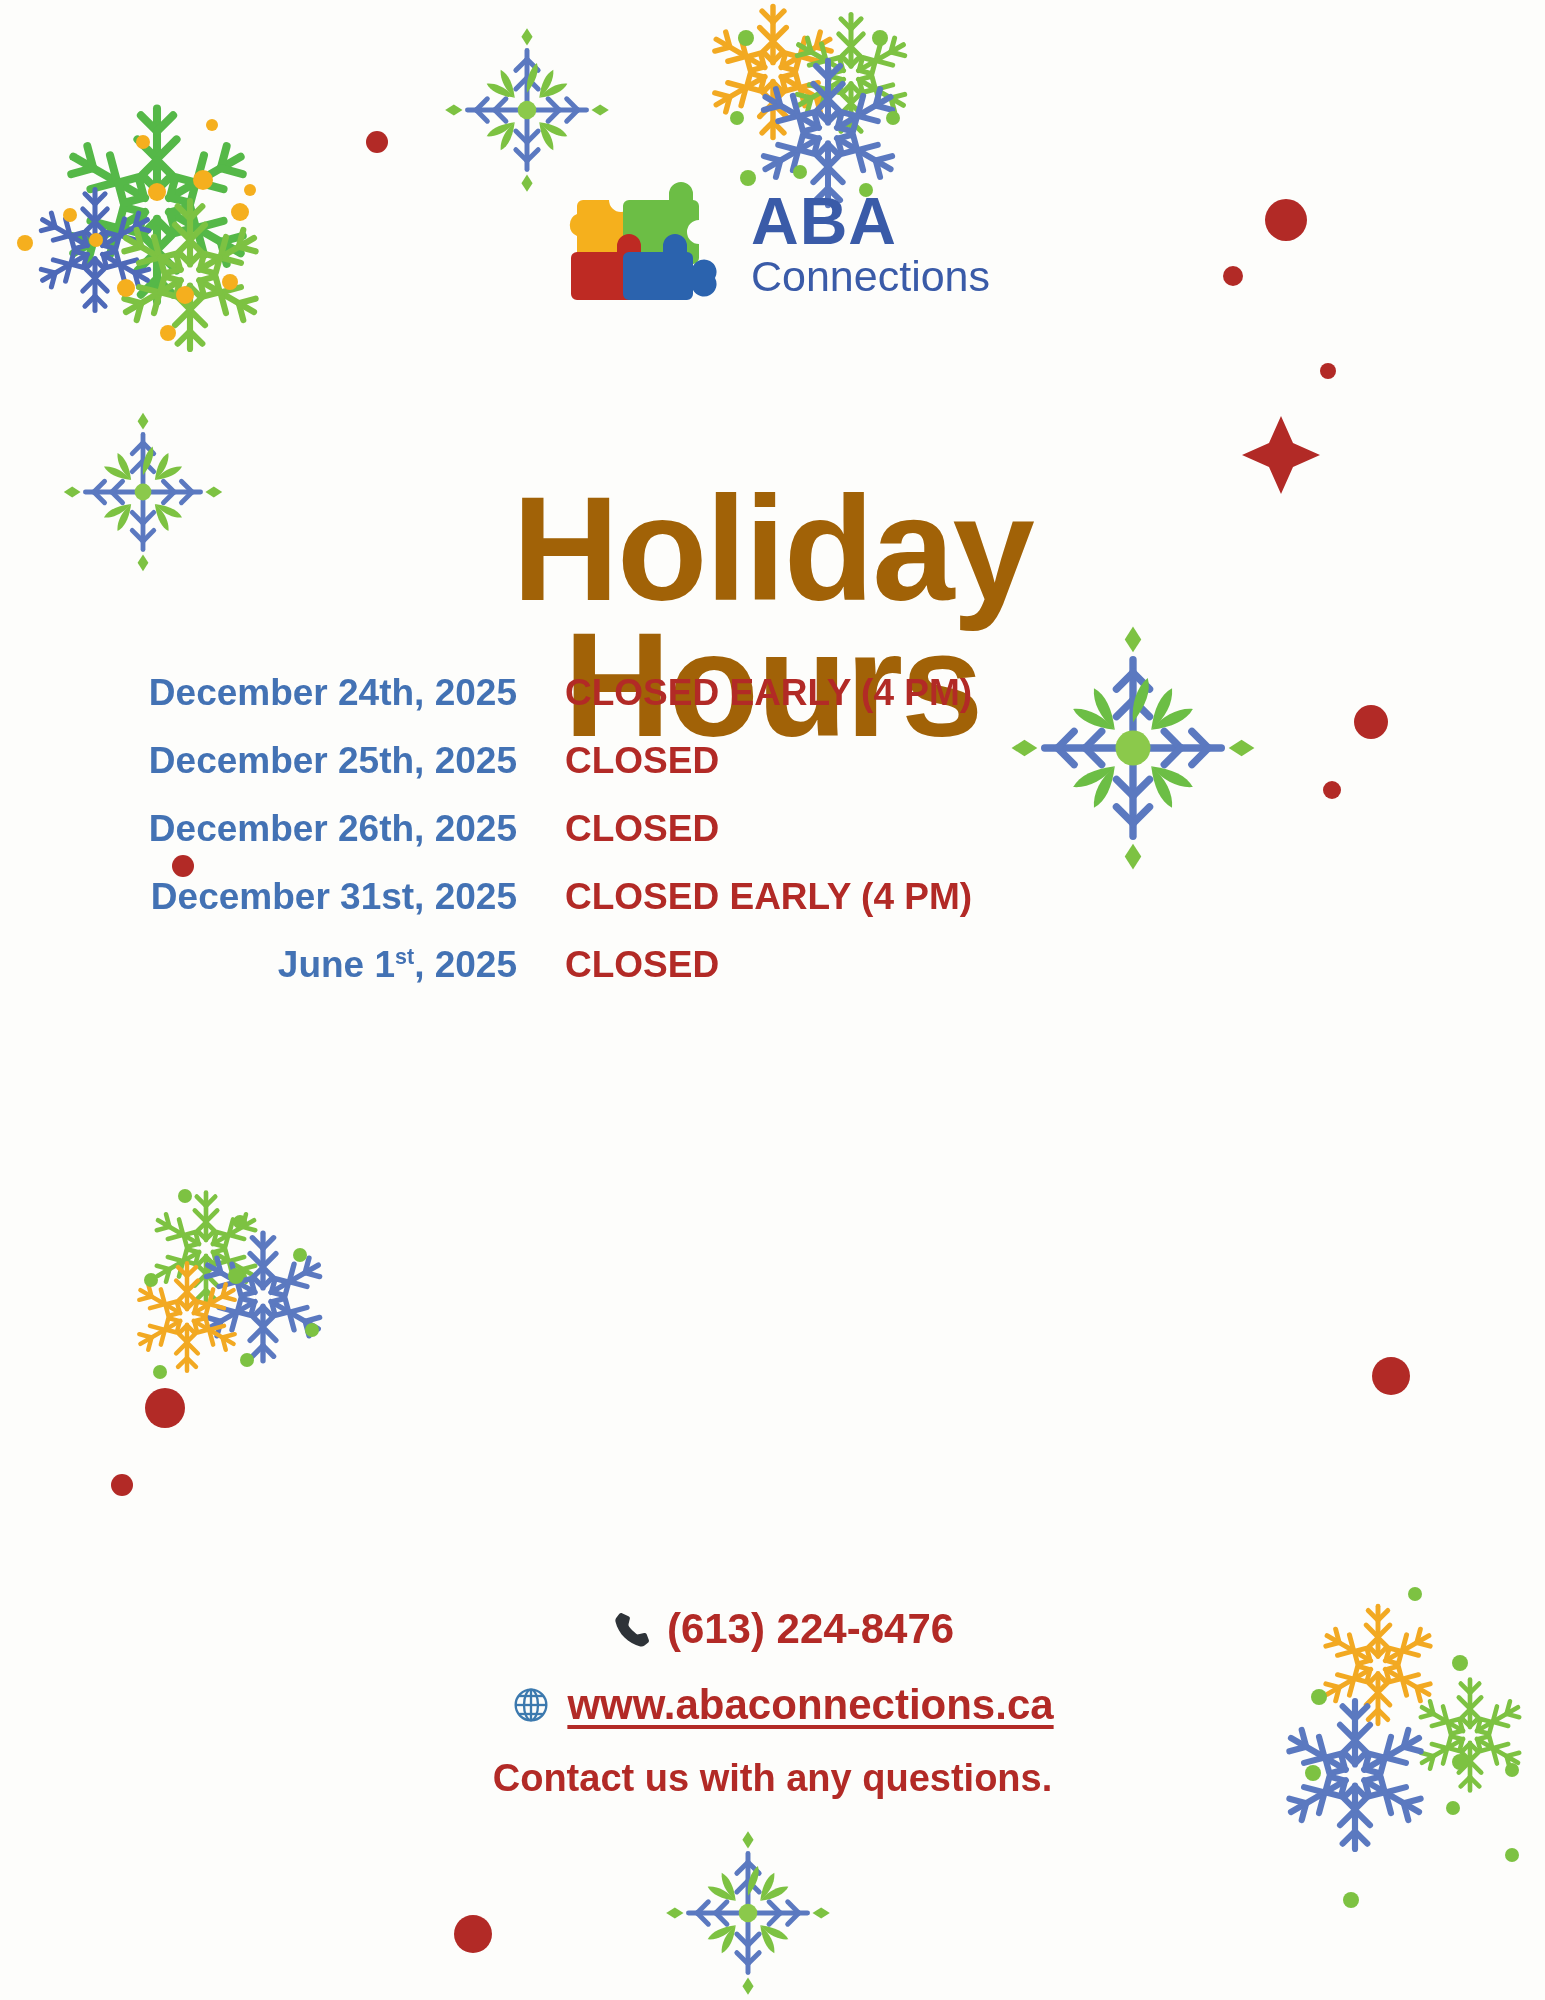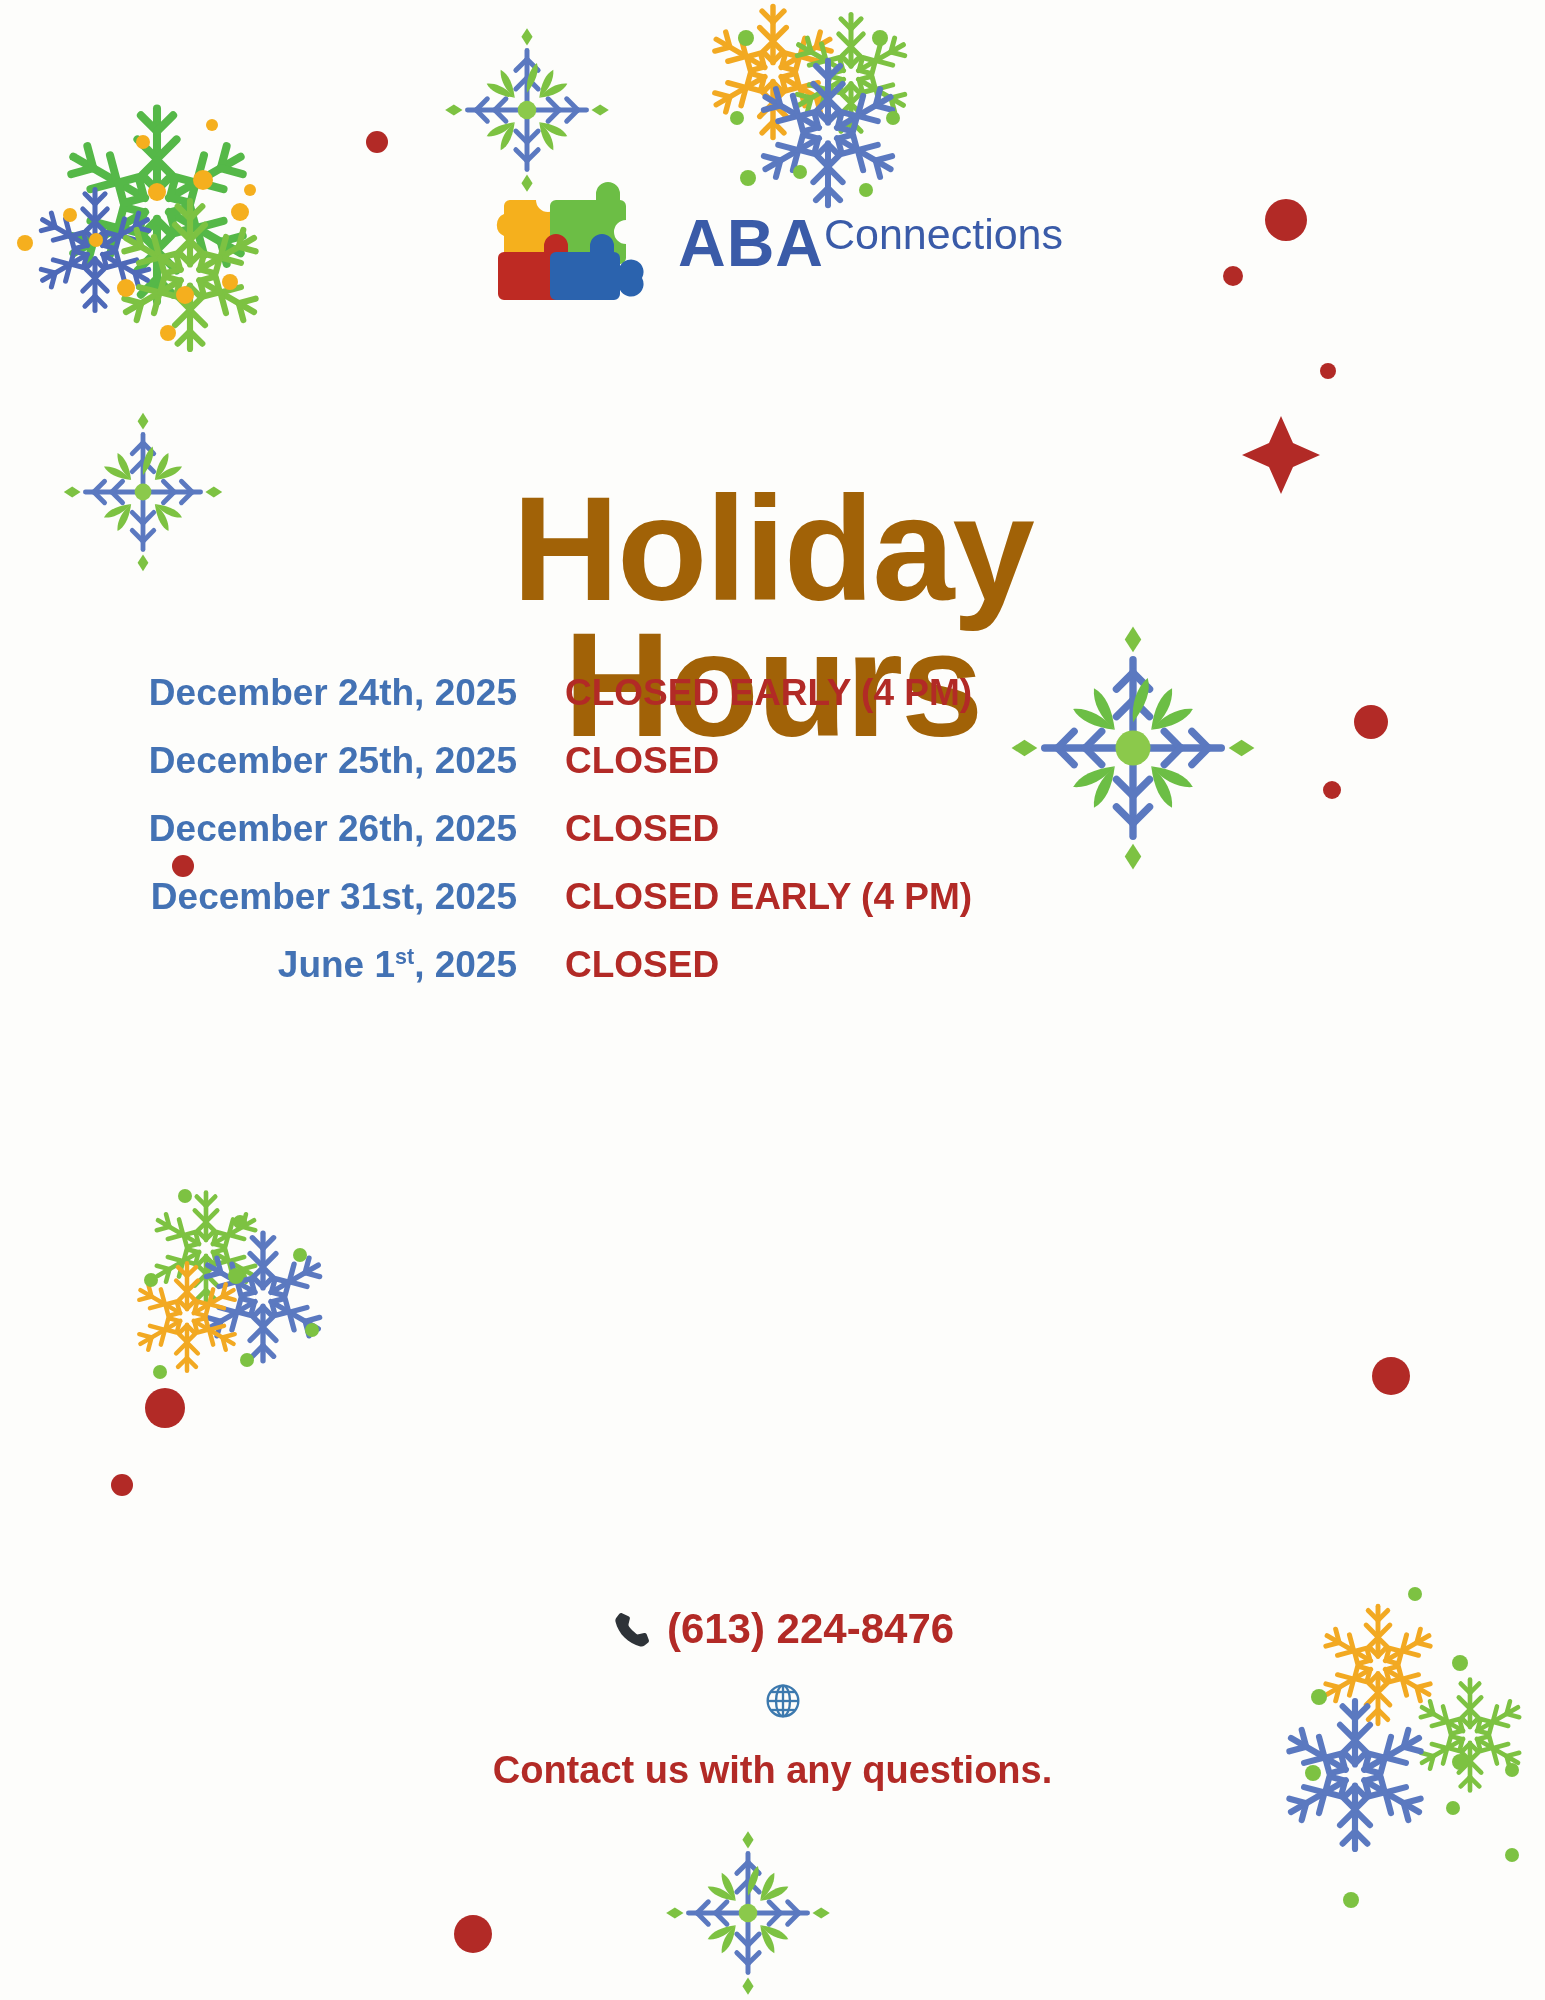--- a/index.html
+++ b/index.html
@@ -44,20 +44,21 @@
     left: 0;
     width: 100%;
     display: flex;
     justify-content: center;
     align-items: center;
     gap: 28px;
   }
   .logo-mark { width: 168px; height: 150px; flex: none; }
   .logo-text {
     display: flex;
+    flex-direction: column;
     line-height: 0.98;
   }
   .logo-aba {
     font-size: 66px;
     font-weight: bold;
     color: #3A5BA8;
     letter-spacing: 1px;
   }
   .logo-conn {
     font-size: 43px;
@@ -449,19 +450,20 @@
         <svg class="icon-svg" width="40" height="40" viewBox="0 0 24 24">
           <g fill="none" stroke="#3C79AE" stroke-width="1.4">
             <circle cx="12" cy="12" r="9.2"></circle>
             <ellipse cx="12" cy="12" rx="4.2" ry="9.2"></ellipse>
             <line x1="2.8" y1="12" x2="21.2" y2="12"></line>
             <line x1="4.4" y1="6.6" x2="19.6" y2="6.6"></line>
             <line x1="4.4" y1="17.4" x2="19.6" y2="17.4"></line>
             <line x1="12" y1="2.8" x2="12" y2="21.2"></line>
           </g>
         </svg>
+        <span class="cweb-text">www.abaconnections.ca</span>
       </div>
 
       <div class="cnote">Contact us with any questions.</div>
     </div>
 
   </div>
 </div>
 
 </body></html>

